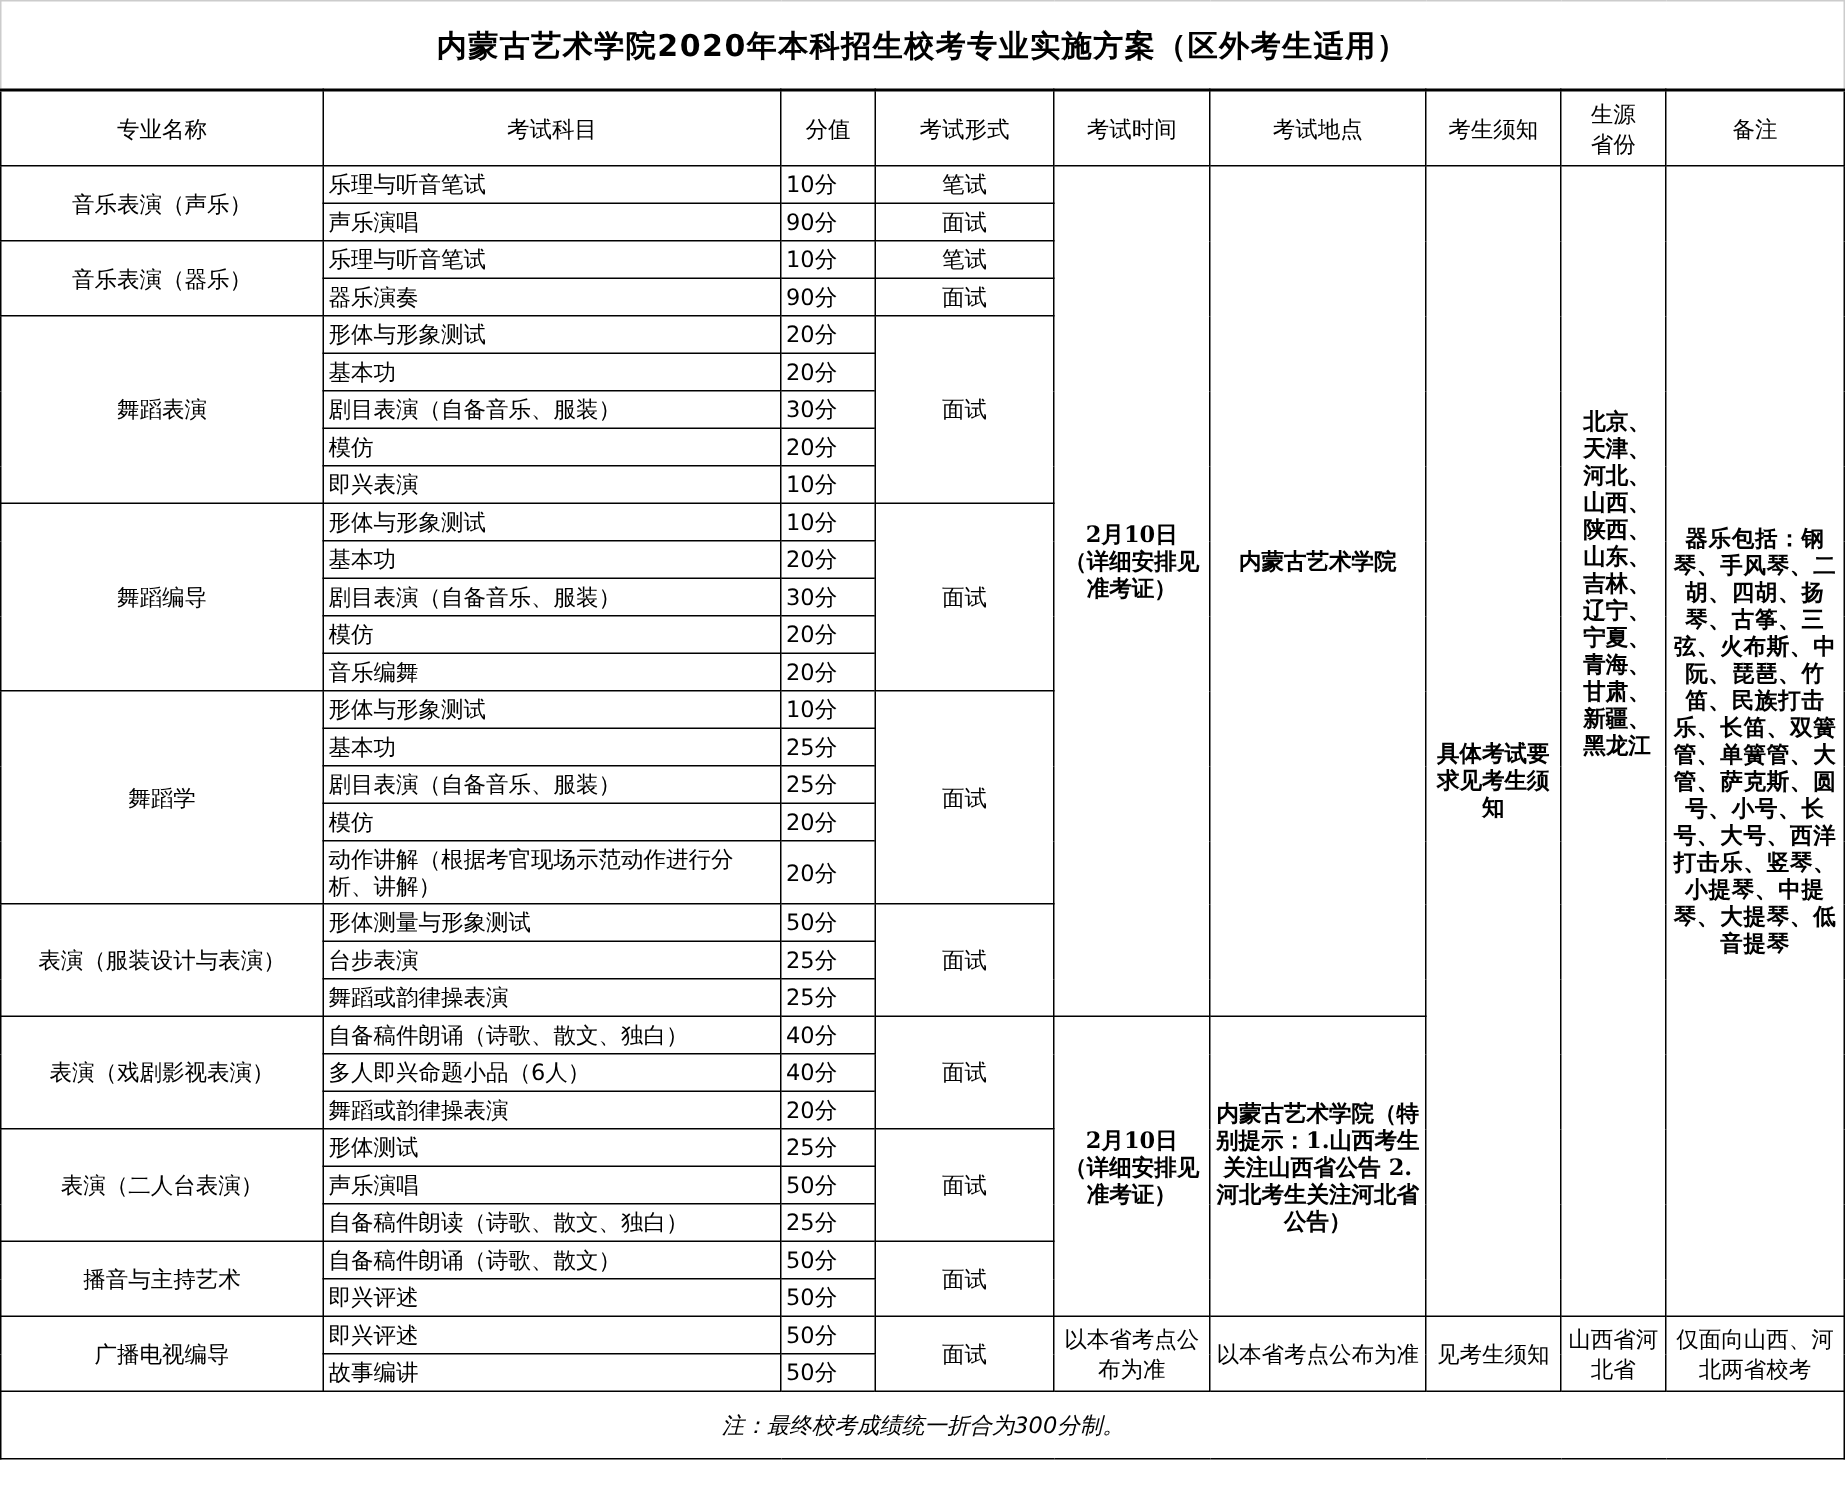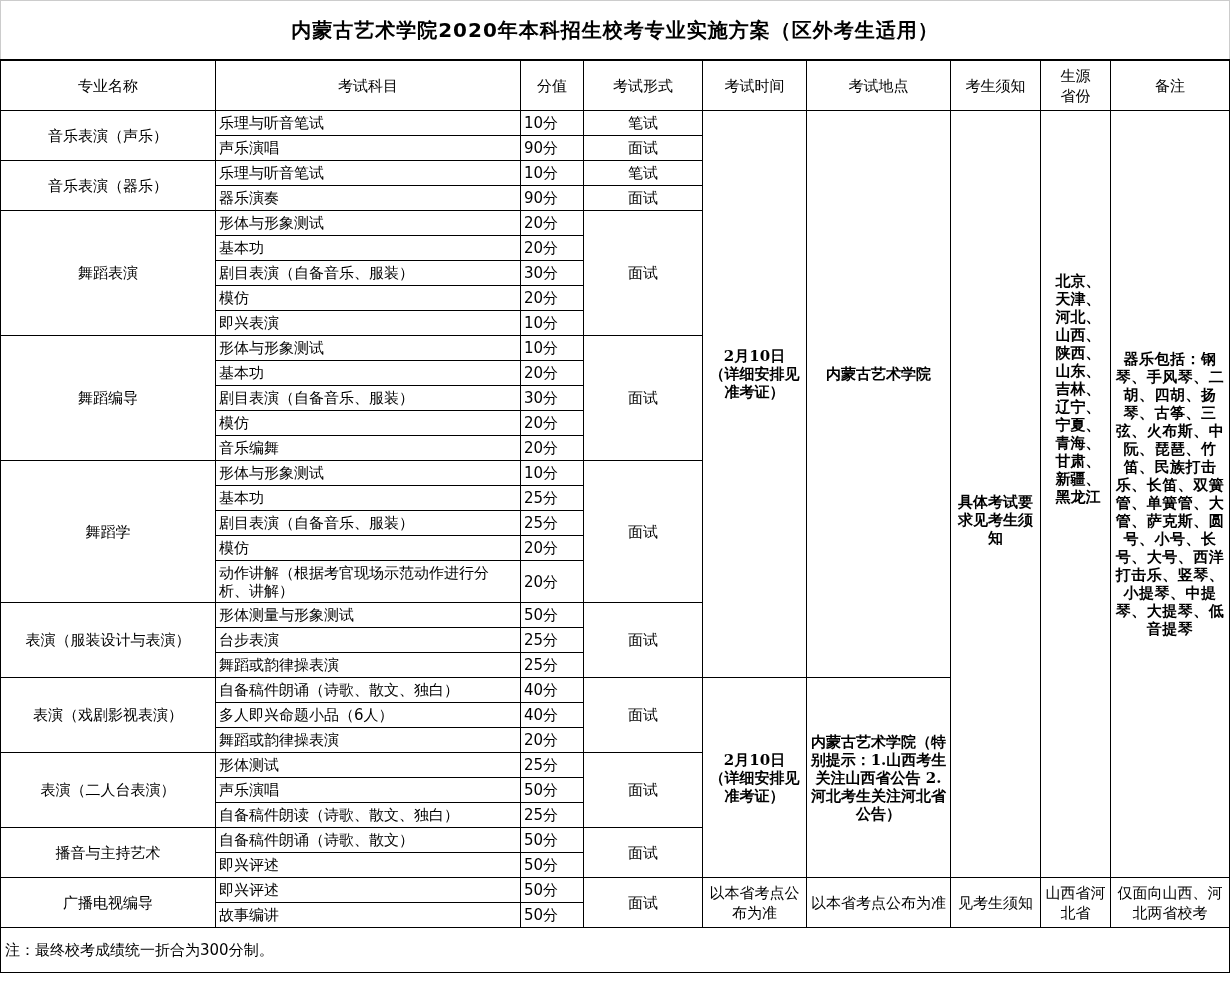--- a/index.html
+++ b/index.html
@@ -8,21 +8,21 @@
   table.grid { border-collapse: collapse; table-layout: fixed; width: 1229px; position: absolute; left: 0; top: 0; }
   table.grid td { border: 1px solid #000; padding: 0 3px; font-size: 15px; line-height: 18px; vertical-align: middle; overflow: hidden; }
   .title-cell { height: 58px; text-align: center; font-size: 20px !important; font-weight: bold; letter-spacing: 1px; border-top: 1px solid #ccc !important; border-left: 1px solid #ccc !important; border-right: 1px solid #ccc !important; border-bottom: 2px solid #000 !important; }
   .hdr td { height: 49px; text-align: center; font-size: 16px; }
   .hdr td.tight { line-height: 20px; }
   .c { text-align: center; }
   .r { padding-right: 6px !important; }
   .l { text-align: left; }
   .r26 td { height: 24px; }
   .two-line { height: 41px !important; line-height: 19px; margin-top: 41px; }
-  .note-cell { height: 44px; text-align: left; font-size: 15px; padding-left: 4px !important; border-bottom: 1px solid #000; }
+  .note-cell { height: 44px; text-align: center; font-size: 15px; padding-left: 4px !important; border-bottom: 1px solid #000; font-style: italic; }
   .remark { text-align: center; font-size: 15px; line-height: 18px; letter-spacing: 0.5px; padding: 0 1px !important; }
   .prov { text-align: center; font-size: 15px; line-height: 25.5px; padding-left: 8px !important; }
   .strong-serif { font-family: "DejaVu Serif", "Liberation Serif", serif; font-weight: bold; }
 </style>
 </head>
 <body>
 
 <div id="sheet">
 <table class="grid">
   <colgroup>

